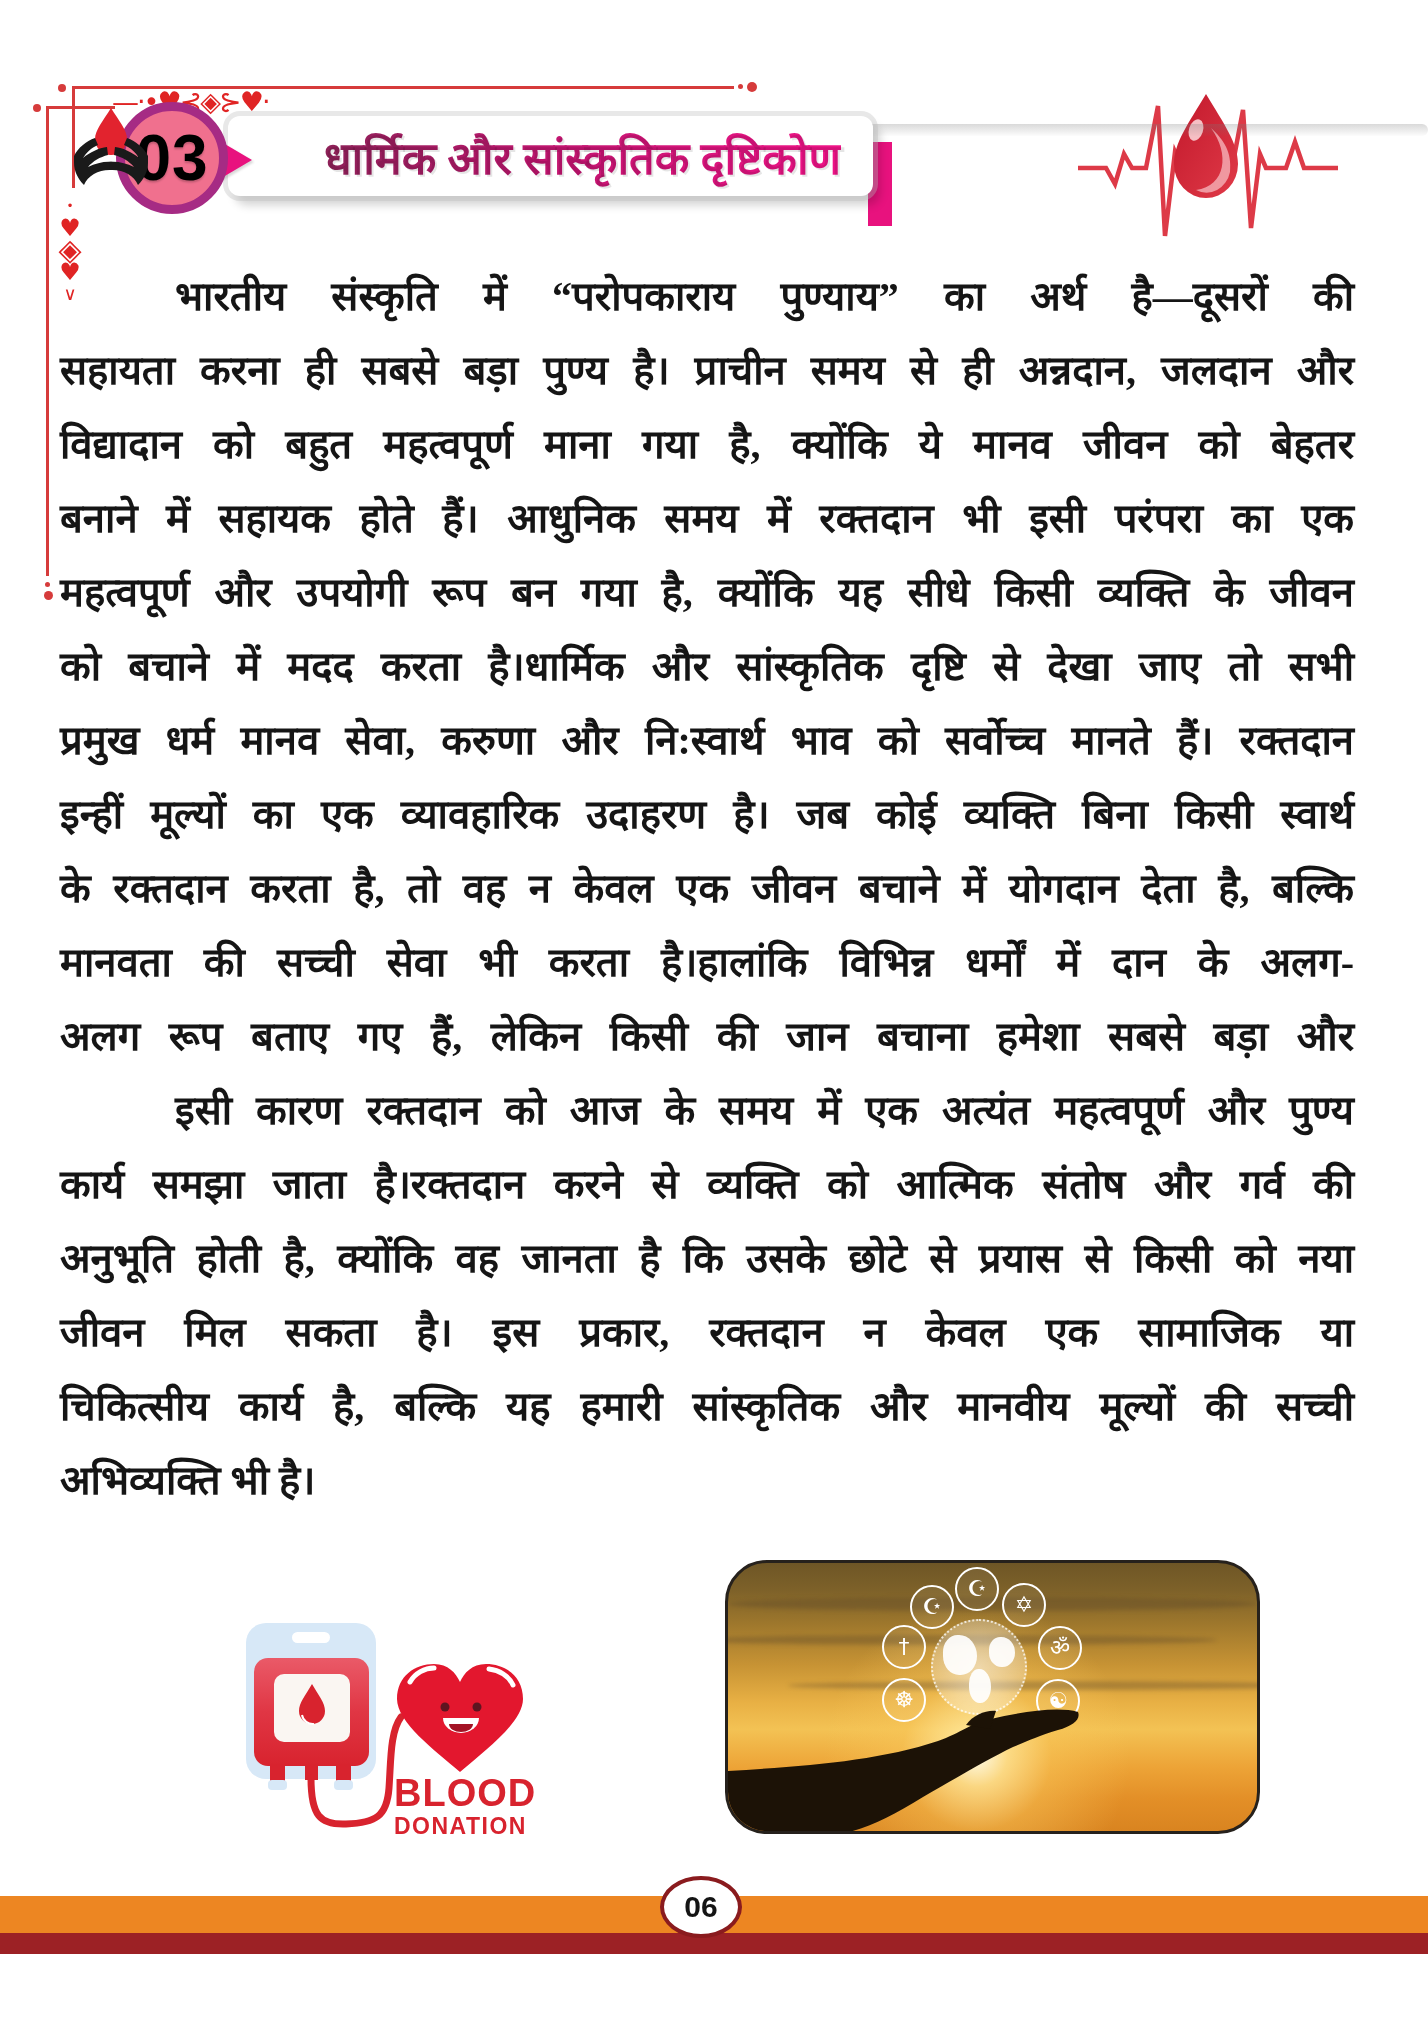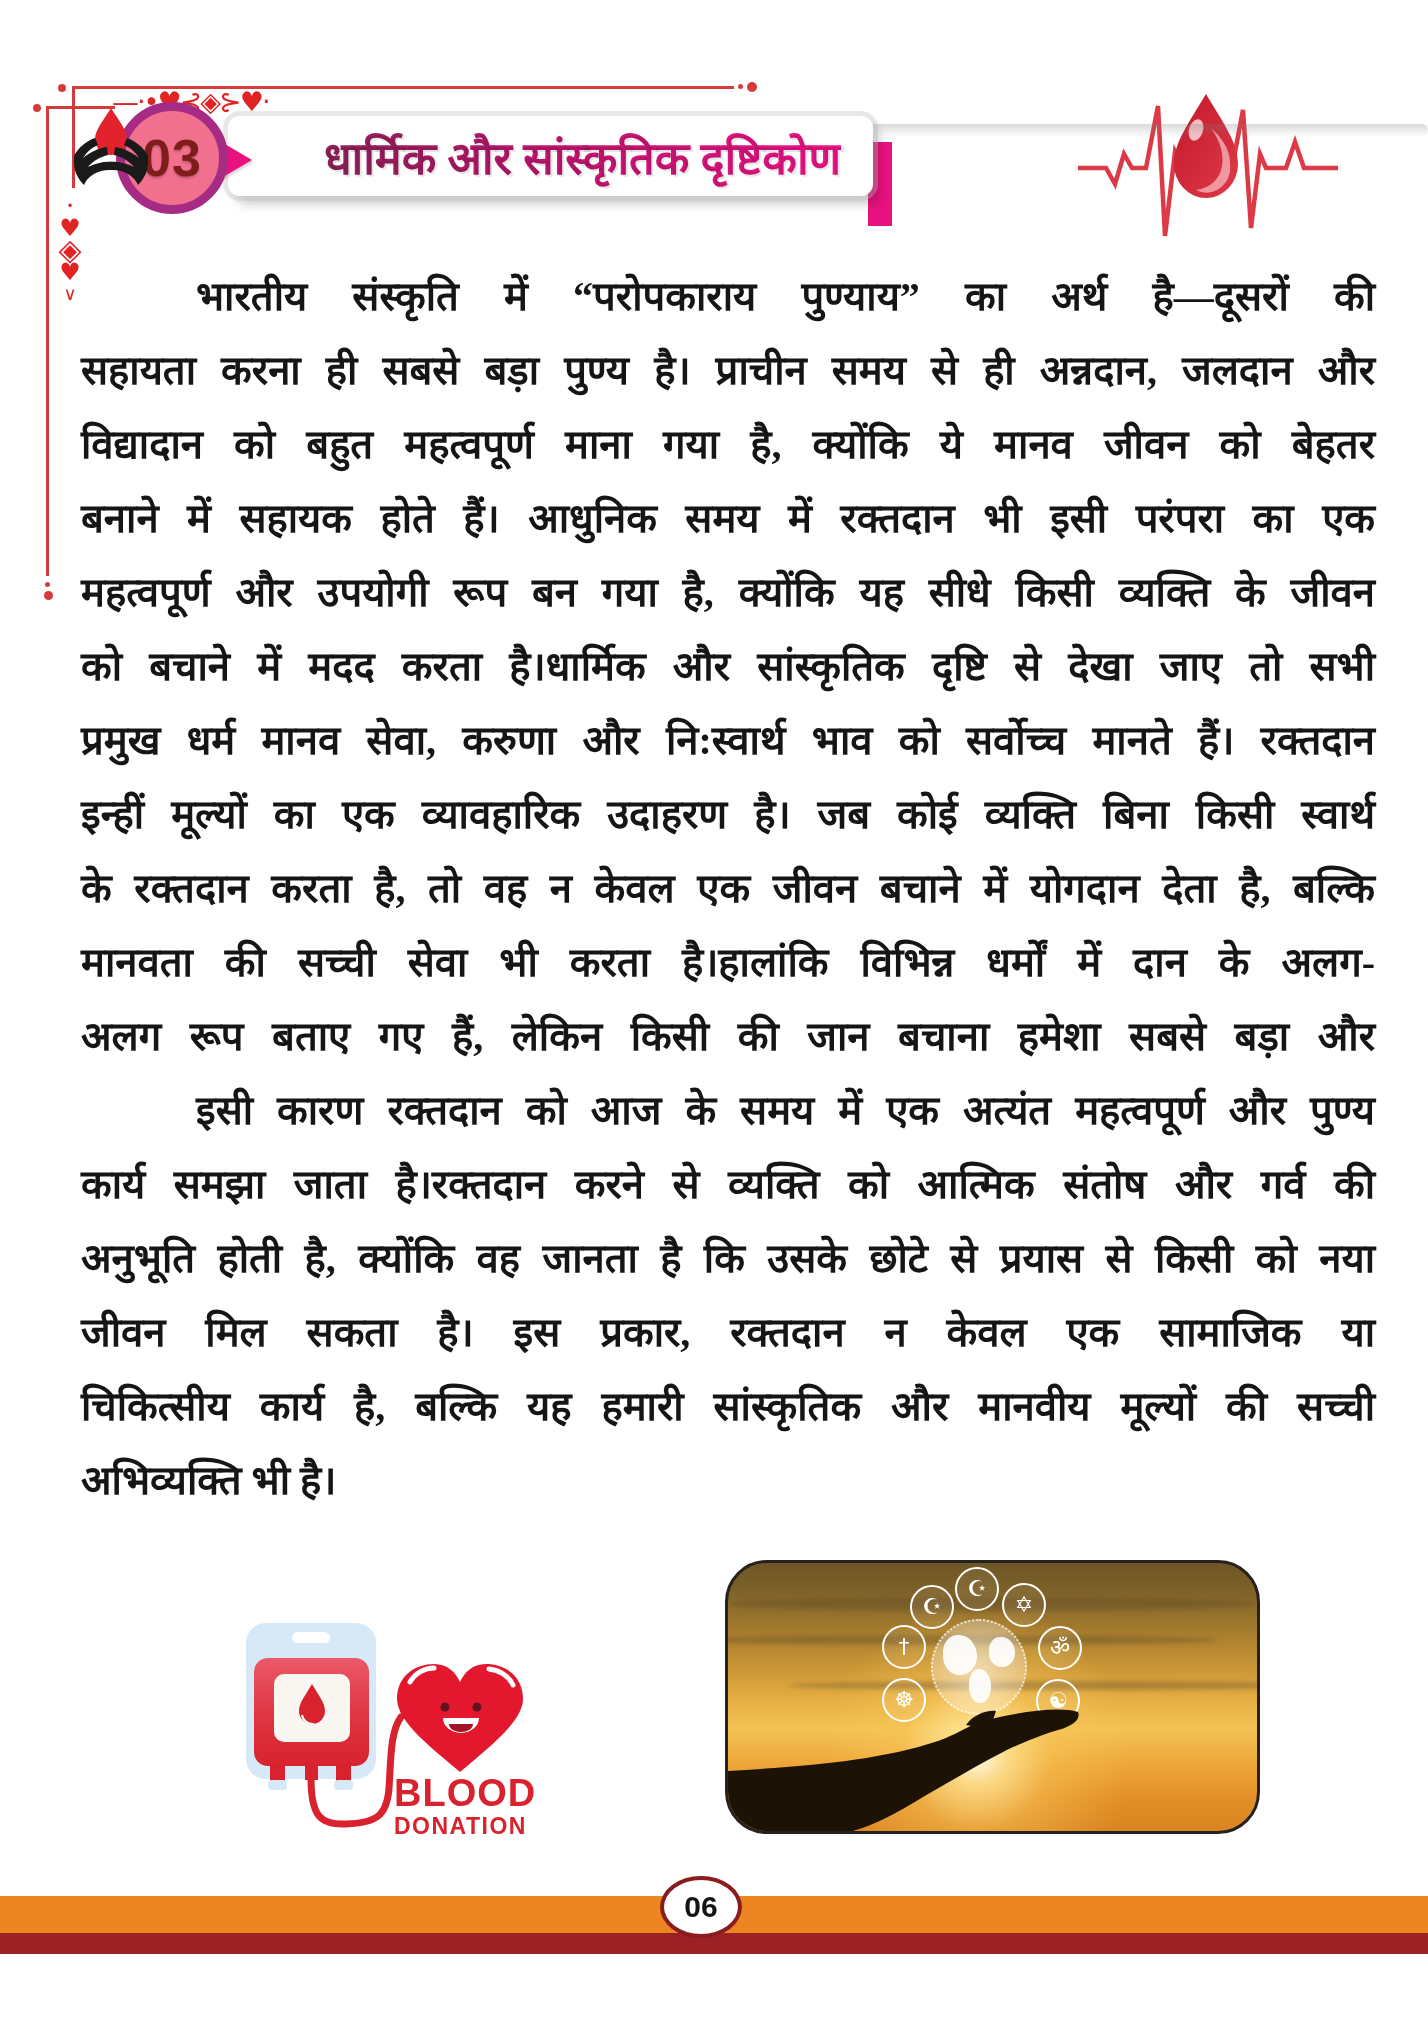--- a/index.html
+++ b/index.html
@@ -19,22 +19,22 @@
     display:flex;flex-direction:column;align-items:center;gap:2px;
     font-family:"DejaVu Sans",sans-serif;font-size:20px;line-height:20px;
   }
   
   .chapter-badge{
     position:absolute;left:116px;top:102px;width:112px;height:112px;border-radius:50%;
     background:#f0708e;border:9px solid #a62b84;box-sizing:border-box;z-index:4;
     display:flex;align-items:center;justify-content:center;
   }
   .chapter-badge span{
-    color:#7f1d1d;font-family:"Liberation Sans","DejaVu Sans",sans-serif;
-    font-weight:bold;font-size:52px;letter-spacing:1px;text-shadow:0 2px 2px rgba(0,0,0,.2);
+    color:#000000;font-family:"Liberation Sans","DejaVu Sans",sans-serif;
+    font-weight:bold;font-size:64px;letter-spacing:1px;text-shadow:0 2px 2px rgba(0,0,0,.2);
   }
   .badge-arrow{
     position:absolute;left:218px;top:140px;width:0;height:0;z-index:3;
     border-top:20px solid transparent;border-bottom:20px solid transparent;
     border-left:34px solid #e8127e;filter:drop-shadow(2px 2px 1px rgba(0,0,0,.15));
   }
   .title-shadow-band{
     position:absolute;left:250px;right:0;top:124px;height:12px;border-radius:6px;
     background:linear-gradient(to bottom,rgba(120,120,120,.28),rgba(120,120,120,.02));
   }
@@ -51,21 +51,21 @@
   }
   .title-sidebar{
     position:absolute;left:868px;top:142px;width:24px;height:84px;background:#e8127e;z-index:1;
   }
   
   .hands-logo{position:absolute;left:70px;top:106px;z-index:5;}
   
   .heartbeat{position:absolute;left:1078px;top:88px;}
   
   .body-text{
-    position:absolute;left:81px;top:260px;width:1294px;color:#151515;
+    position:absolute;left:60px;top:260px;width:1294px;color:#151515;
     font-size:40px;line-height:74px;font-weight:600;
   }
   .bodyline{text-align:justify;text-align-last:justify;white-space:normal;}
   .bodyline.indent{text-indent:115px;}
   .bodyline.last{text-align-last:left;}
   
   .blood-illustration{position:absolute;left:194px;top:1620px;}
   
   .photo{
     position:absolute;left:725px;top:1560px;width:535px;height:274px;border-radius:42px;

